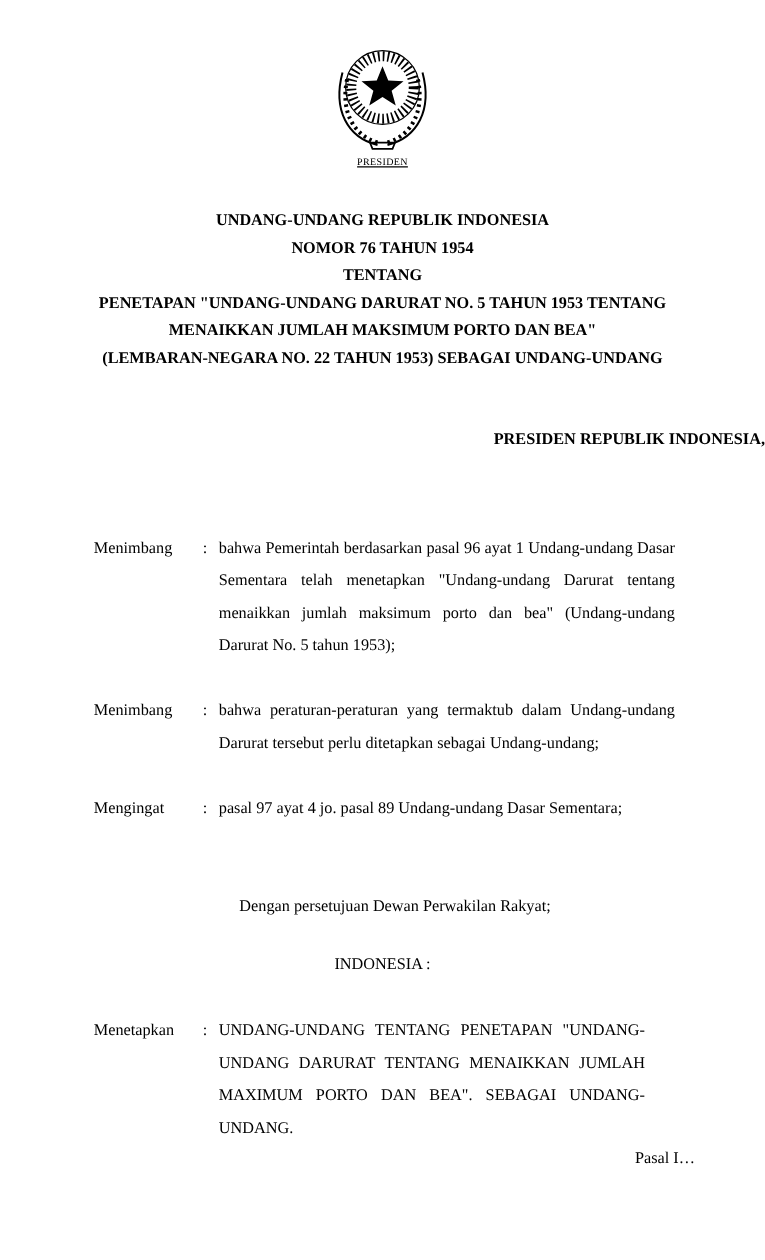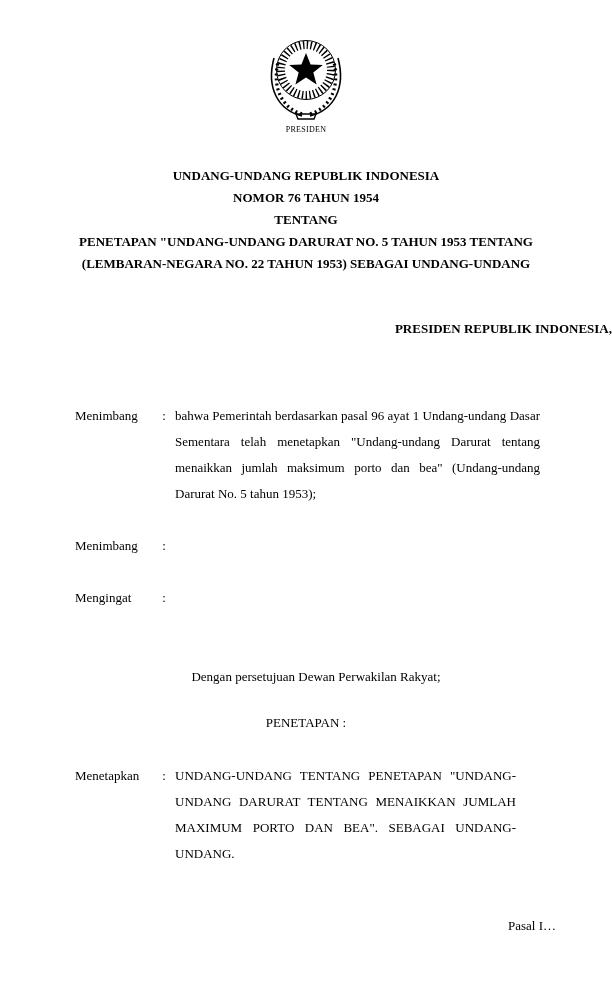--- a/index.html
+++ b/index.html
@@ -4,21 +4,21 @@
 <style>
   html,body { margin:0; padding:0; background:#ffffff; }
   .page {
     position:relative;
     width:612px; height:1008px;
     background:#ffffff;
     color:#000;
     font-family:"Liberation Serif", serif;
     overflow:hidden;
   }
-  .emblem-wrap { padding-top:36px; text-align:center; }
+  .emblem-wrap { padding-top:36px; text-align:center;text-decoration:underline; }
   .emblem-svg { display:block; margin:0 auto; }
   .emblem-caption { font-size:8px; line-height:11px; letter-spacing:0.3px; margin-top:2px; }
 
   .title-block {
     margin-top:30px;
     text-align:center;
     font-weight:bold;
     font-size:13px;
     line-height:22px;
     padding:0 64px;
@@ -85,43 +85,46 @@
     <div class="emblem-caption">
       <div>PRESIDEN</div>
     </div>
   </div>
 
   <div class="title-block">
     <div>UNDANG-UNDANG REPUBLIK INDONESIA</div>
     <div>NOMOR 76 TAHUN 1954</div>
     <div>TENTANG</div>
     <div>PENETAPAN "UNDANG-UNDANG DARURAT NO. 5 TAHUN 1953 TENTANG</div>
+    <div>MENAIKKAN JUMLAH MAKSIMUM PORTO DAN BEA"</div>
     <div>(LEMBARAN-NEGARA NO. 22 TAHUN 1953) SEBAGAI UNDANG-UNDANG</div>
   </div>
 
   <div class="salutation">PRESIDEN REPUBLIK INDONESIA,</div>
 
   <div class="clauses">
     <div class="clause">
       <span class="clause-label">Menimbang</span>
       <span class="clause-sep">:</span>
       <span class="clause-text">bahwa Pemerintah berdasarkan pasal 96 ayat 1 Undang-undang Dasar Sementara telah menetapkan "Undang-undang Darurat tentang menaikkan jumlah maksimum porto dan bea" (Undang-undang Darurat No. 5 tahun 1953);</span>
     </div>
     <div class="clause">
       <span class="clause-label">Menimbang</span>
       <span class="clause-sep">:</span>
+      <span class="clause-text">bahwa peraturan-peraturan yang termaktub dalam Undang-undang Darurat tersebut perlu ditetapkan sebagai Undang-undang;</span>
     </div>
     <div class="clause">
       <span class="clause-label">Mengingat</span>
       <span class="clause-sep">:</span>
+      <span class="clause-text">pasal 97 ayat 4 jo. pasal 89 Undang-undang Dasar Sementara;</span>
     </div>
   </div>
 
   <div class="agreement-line">Dengan persetujuan Dewan Perwakilan Rakyat;</div>
-  <div class="decision-line">PENETAPAN :</div>
+  <div class="decision-line">INDONESIA :</div>
 
   <div class="enactment">
     <div class="clause">
       <span class="clause-label">Menetapkan</span>
       <span class="clause-sep">:</span>
       <span class="clause-text">UNDANG-UNDANG TENTANG PENETAPAN "UNDANG-UNDANG DARURAT TENTANG MENAIKKAN JUMLAH MAXIMUM PORTO DAN BEA". SEBAGAI UNDANG-UNDANG.</span>
     </div>
   </div>
 
   <div class="footer-catchword">Pasal I…</div>

